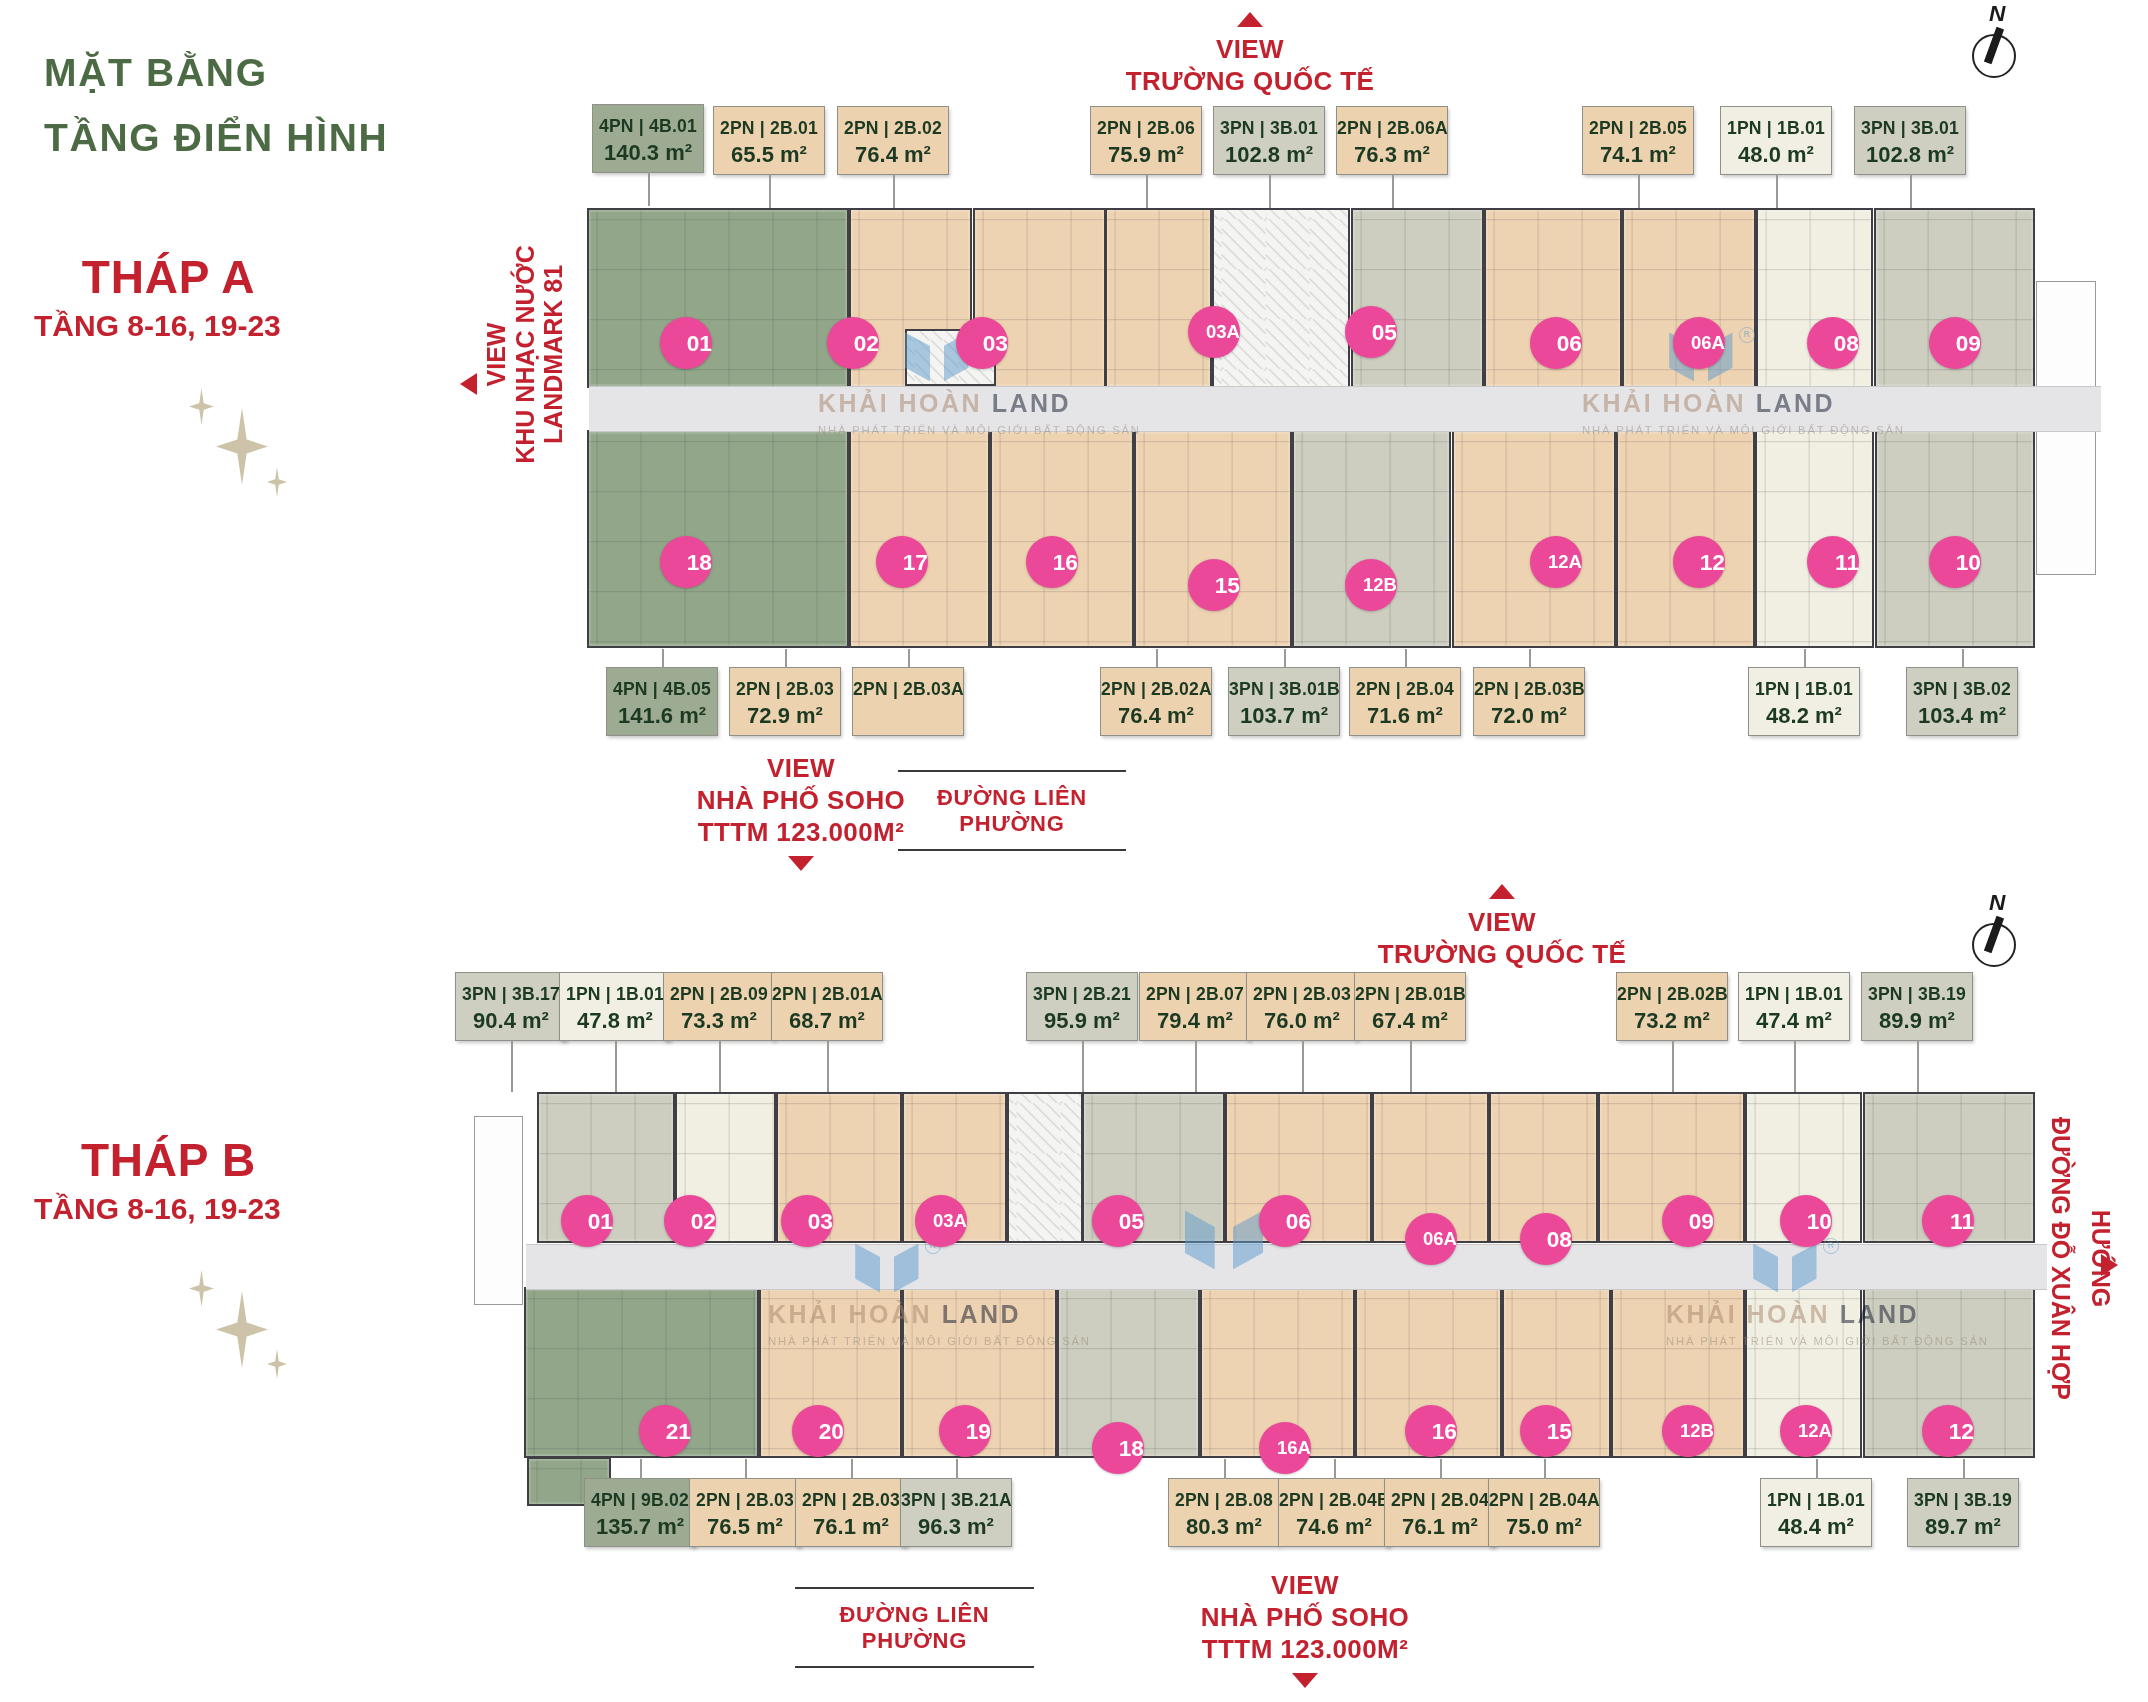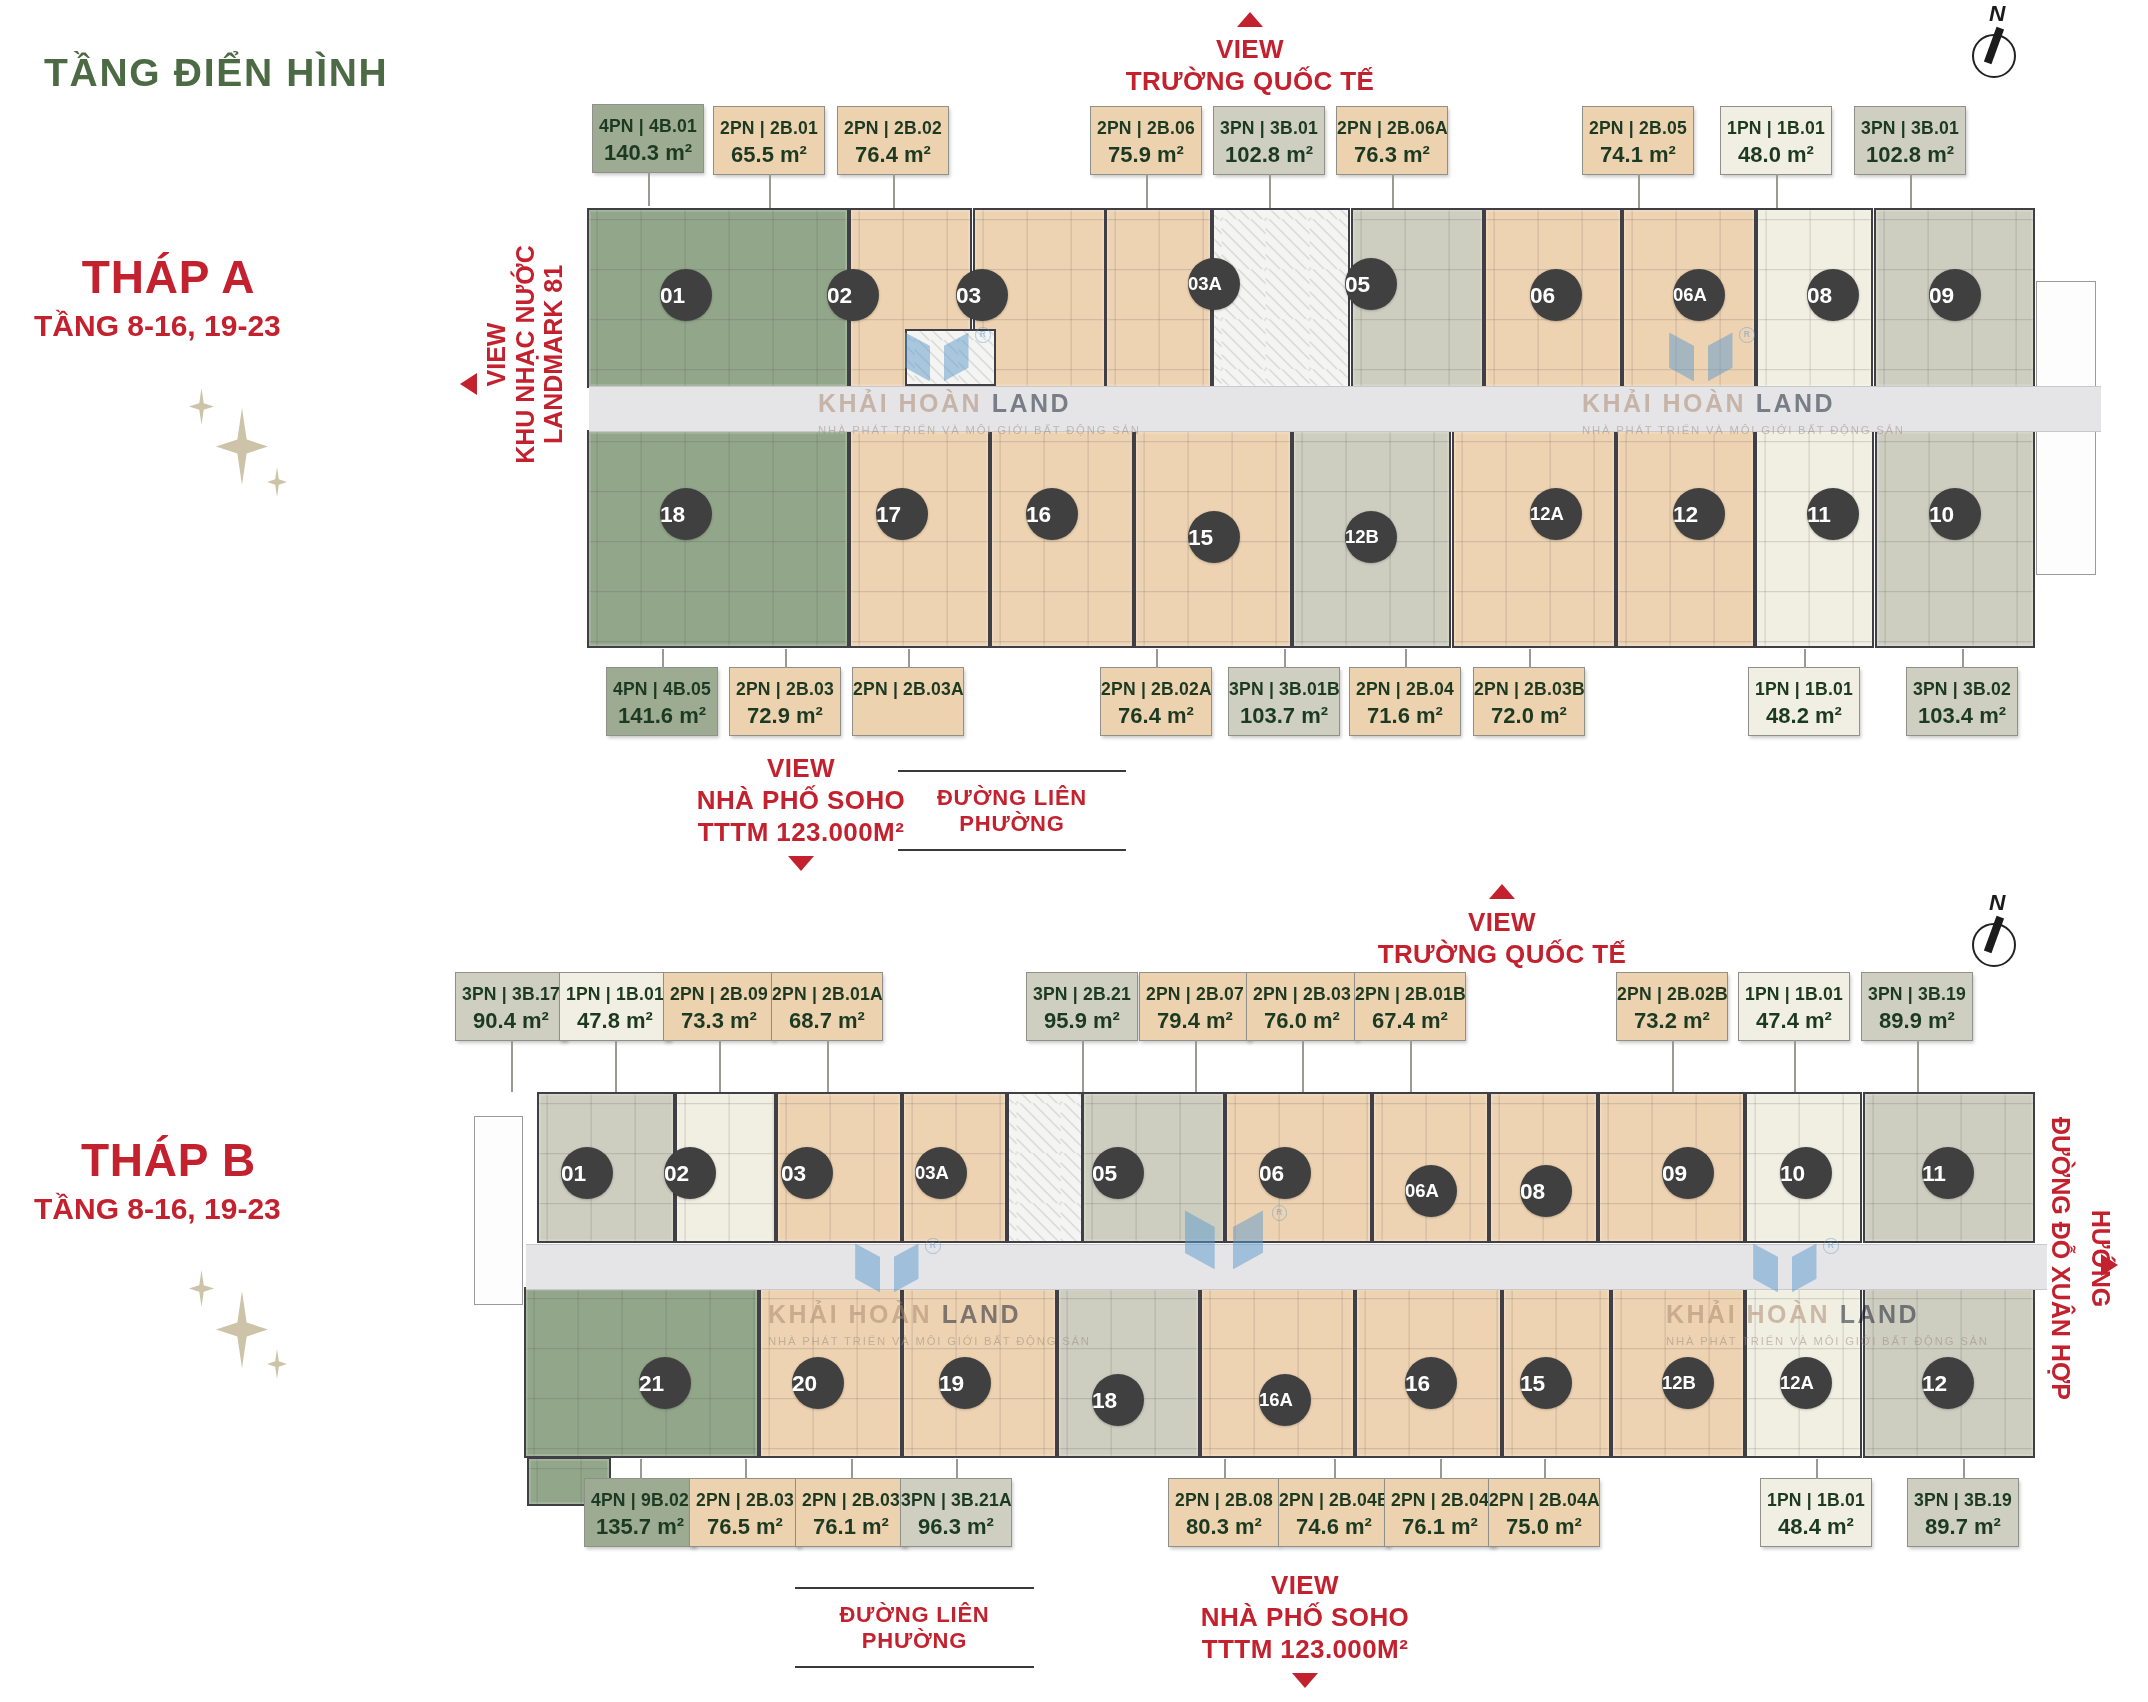--- a/index.html
+++ b/index.html
@@ -31,21 +31,21 @@
   .lb.g4{background:#9cab92;} .lb.t2{background:#edd2b0;} .lb.s3{background:#cecfc1;} .lb.c1{background:#f1efe3;}
   
   .un{position:absolute;border:2.5px solid #3f3f45;box-sizing:border-box;
       background-image:linear-gradient(rgba(62,62,69,.20) 1.3px,transparent 1.3px),linear-gradient(90deg,rgba(62,62,69,.20) 1.3px,transparent 1.3px);
       background-size:44px 50px;background-position:7.6px 9.2px;box-shadow:inset 0 0 0 1.7px rgba(255,255,255,.18);}
   .un.g4{background-color:#92a78a;} .un.t2{background-color:#eed3b2;} .un.s3{background-color:#cdcec0;} .un.c1{background-color:#f1efe2;}
   .un.core{background-color:#f4f4f2;background-image:repeating-linear-gradient(45deg,rgba(80,80,92,.18) 0 1.7px,transparent 1.7px 9.2px);}
   .corr{position:absolute;background:#e5e5e8;border-top:0.8px solid #c9c9cc;border-bottom:0.8px solid #c9c9cc;}
   .annex{position:absolute;background:#fdfdfd;border:1.7px solid #9a9a9a;box-sizing:border-box;}
   
-  .circ{position:absolute;width:52px;height:52px;border-radius:50%;background:#404040;color:#fff;font-weight:800;font-size:22.7px;line-height:52px;text-align:left;box-shadow:0 0.8px 2.5px rgba(0,0,0,.25);}
+  .circ{position:absolute;width:52px;height:52px;border-radius:50%;background:#ec4899;color:#fff;font-weight:800;font-size:22.7px;line-height:52px;text-align:right;box-shadow:0 0.8px 2.5px rgba(0,0,0,.25);margin-top:48px;}
   .circ.c3{font-size:18.5px;}
   
   .wm{position:absolute;text-align:center;opacity:.5;}
   .khl{position:relative;width:92px;height:55px;margin:0 auto 5px;}
   .khl .p1{position:absolute;left:11.7px;top:3.4px;width:25px;height:49px;background:#5e9bcd;clip-path:polygon(0 0,100% 28%,100% 100%,0 72%);}
   .khl .p2{position:absolute;left:50px;top:3.4px;width:25px;height:49px;background:#5e9bcd;clip-path:polygon(0 28%,100% 0,100% 72%,0 100%);}
   .khl .reg{position:absolute;right:-5px;top:-1.7px;width:13.4px;height:13.4px;border:1.7px solid #5e9bcd;border-radius:50%;font-size:8.4px;line-height:13.4px;color:#5e9bcd;font-weight:700;}
   .wm .brand{font-size:25px;font-weight:800;color:#a8856a;letter-spacing:2.5px;white-space:nowrap;}
   .wm .brand .land{color:#0f172a;}
   .wm .tag{font-size:11.3px;color:#98897b;letter-spacing:1.8px;margin-top:5.9px;white-space:nowrap;}
@@ -55,20 +55,21 @@
   .nlab{position:absolute;font-size:22.7px;font-weight:700;font-style:italic;color:#1b1b1b;}
   
   .spark{position:absolute;background:#cdc3a8;clip-path:polygon(50% 0%,59% 41%,100% 50%,59% 59%,50% 100%,41% 59%,0% 50%,41% 41%);}
 </style>
 </head>
 <body>
 
 <div class="stage">
 
   <div class="ptitle">
+    <div>MẶT BẰNG</div>
     <div>TẦNG ĐIỂN HÌNH</div>
   </div>
   <div class="tname" style="left:34px;top:250px">THÁP A</div>
   <div class="tfloors" style="left:34px;top:309px">TẦNG 8-16, 19-23</div>
   <div class="tname" style="left:34px;top:1133px">THÁP B</div>
   <div class="tfloors" style="left:34px;top:1192px">TẦNG 8-16, 19-23</div>
 
   <div class="spark" style="left:216px;top:408px;width:52px;height:77px"></div>
   <div class="spark" style="left:189px;top:388px;width:25px;height:37px"></div>
   <div class="spark" style="left:267px;top:467px;width:20px;height:30px"></div>

